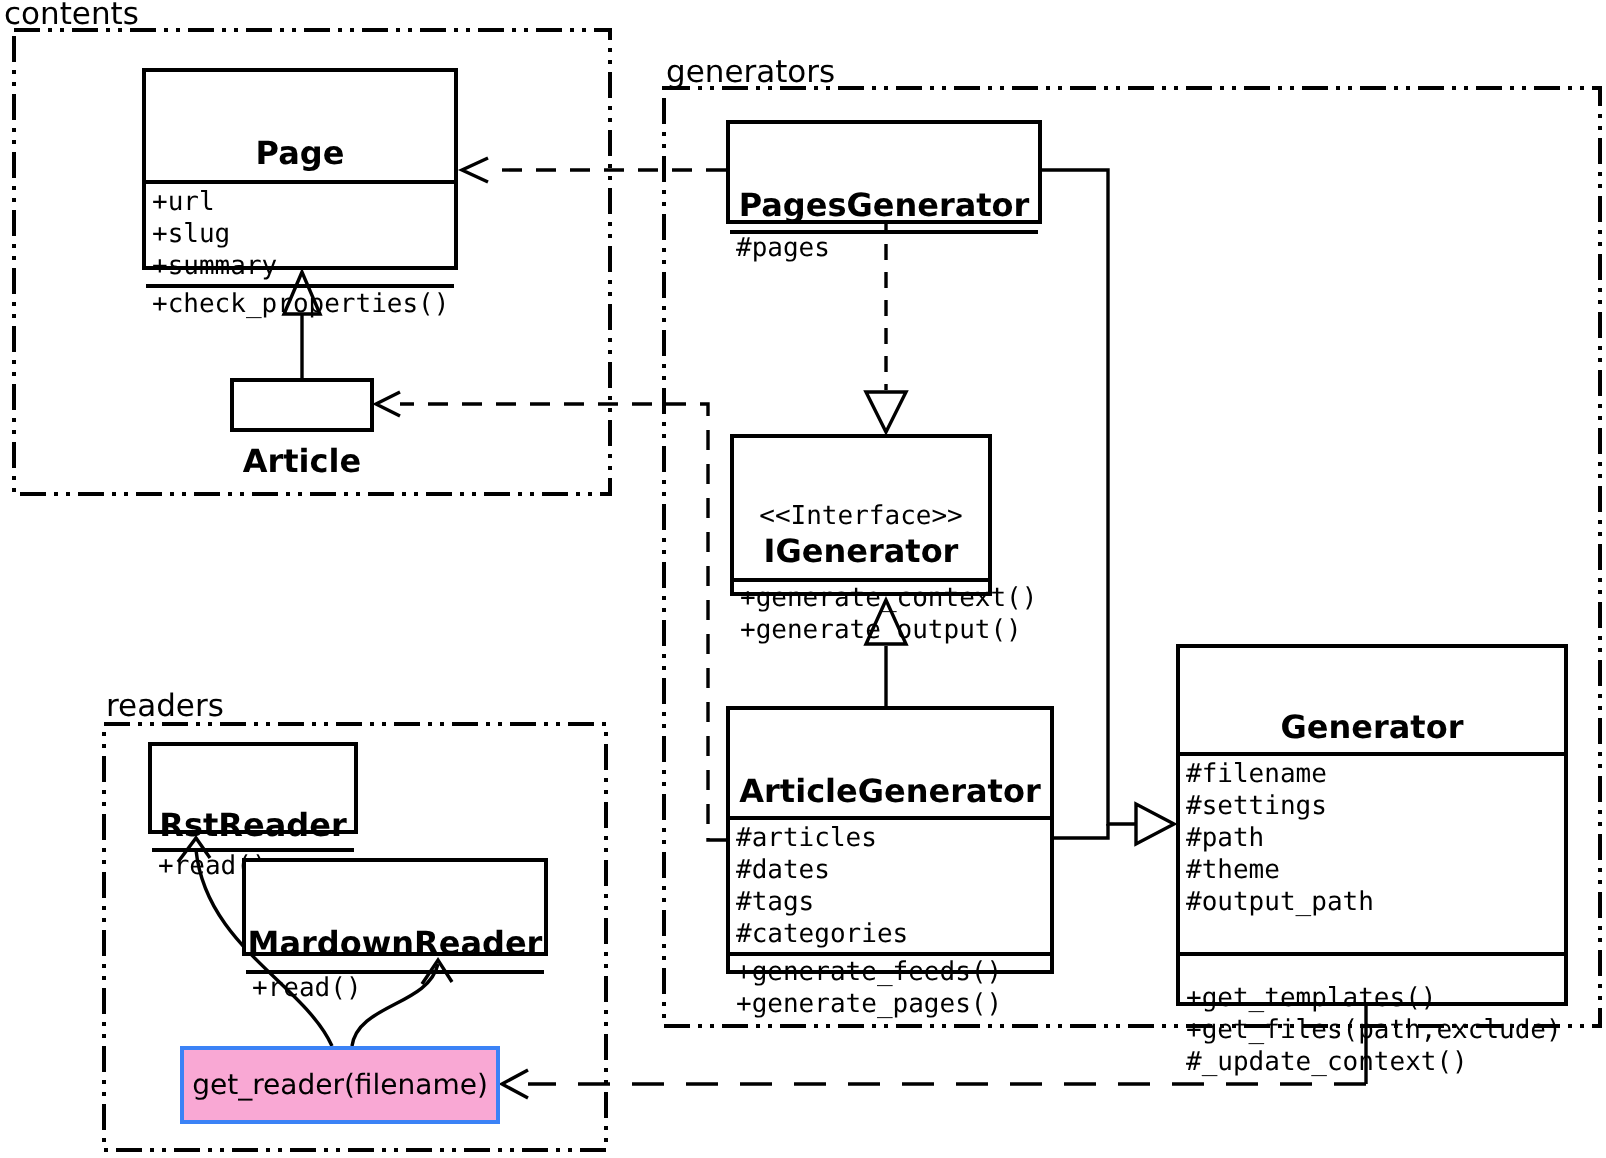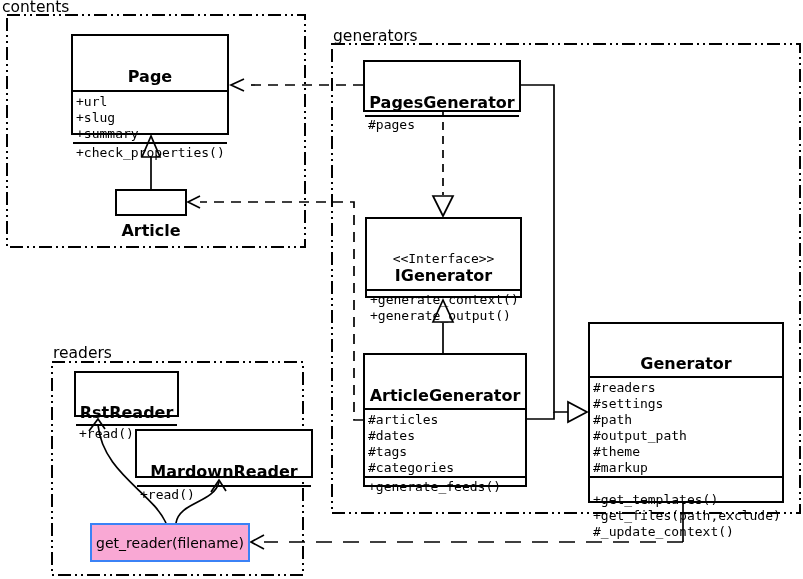--- a/index.html
+++ b/index.html
@@ -109,69 +109,69 @@
     <div class="uml-title" style="height:23px">Article</div>
   </div>
 
   <div class="uml-class" style="left:363px;top:60px;width:158px;height:52px">
     <div class="uml-title" style="height:25px">PagesGenerator</div>
     <div class="cmp" style="height:19px;padding-top:0">
       <div>#pages</div>
     </div>
   </div>
 
-  <div class="uml-class" style="left:365px;top:217px;width:157px;height:81px">
+  <div class="uml-class" style="left:365px;top:217px;width:131px;height:81px">
     <div class="uml-title" style="height:42px">
       <div class="stereo">&lt;&lt;Interface&gt;&gt;</div>
       <div>IGenerator</div>
     </div>
     <div class="cmp" style="height:35px">
       <div>+generate_context()</div>
       <div>+generate_output()</div>
     </div>
   </div>
 
   <div class="uml-class" style="left:363px;top:353px;width:164px;height:134px">
     <div class="uml-title" style="height:25px">ArticleGenerator</div>
     <div class="cmp" style="height:68px;padding-top:2px">
       <div>#articles</div>
       <div>#dates</div>
       <div>#tags</div>
       <div>#categories</div>
     </div>
     <div class="cmp" style="height:35px">
       <div>+generate_feeds()</div>
+      <div>+generate_pages()</div>
     </div>
   </div>
 
   <div class="uml-class" style="left:588px;top:322px;width:196px;height:181px">
     <div class="uml-title" style="height:24px">Generator</div>
     <div class="cmp" style="height:100px;padding-top:2px">
-      <div>#readers</div>
+      <div>#filename</div>
       <div>#settings</div>
       <div>#path</div>
+      <div>#theme</div>
       <div>#output_path</div>
-      <div>#theme</div>
-      <div>#markup</div>
     </div>
     <div class="cmp" style="height:53px;padding-top:14px">
       <div>+get_templates()</div>
       <div>+get_files(path,exclude)</div>
       <div>#_update_context()</div>
     </div>
   </div>
 
   <div class="uml-class" style="left:74px;top:371px;width:105px;height:46px">
     <div class="uml-title" style="height:23px">RstReader</div>
     <div class="cmp" style="height:19px;padding-top:0">
       <div>+read()</div>
     </div>
   </div>
 
-  <div class="uml-class" style="left:135px;top:429px;width:178px;height:49px">
+  <div class="uml-class" style="left:121px;top:429px;width:153px;height:49px">
     <div class="uml-title" style="height:26px">MardownReader</div>
     <div class="cmp" style="height:19px;padding-top:0">
       <div>+read()</div>
     </div>
   </div>
 
   <div class="plain-box" style="left:90px;top:523px;width:160px;height:39px">
     <span>get_reader(filename)</span>
   </div>
 

